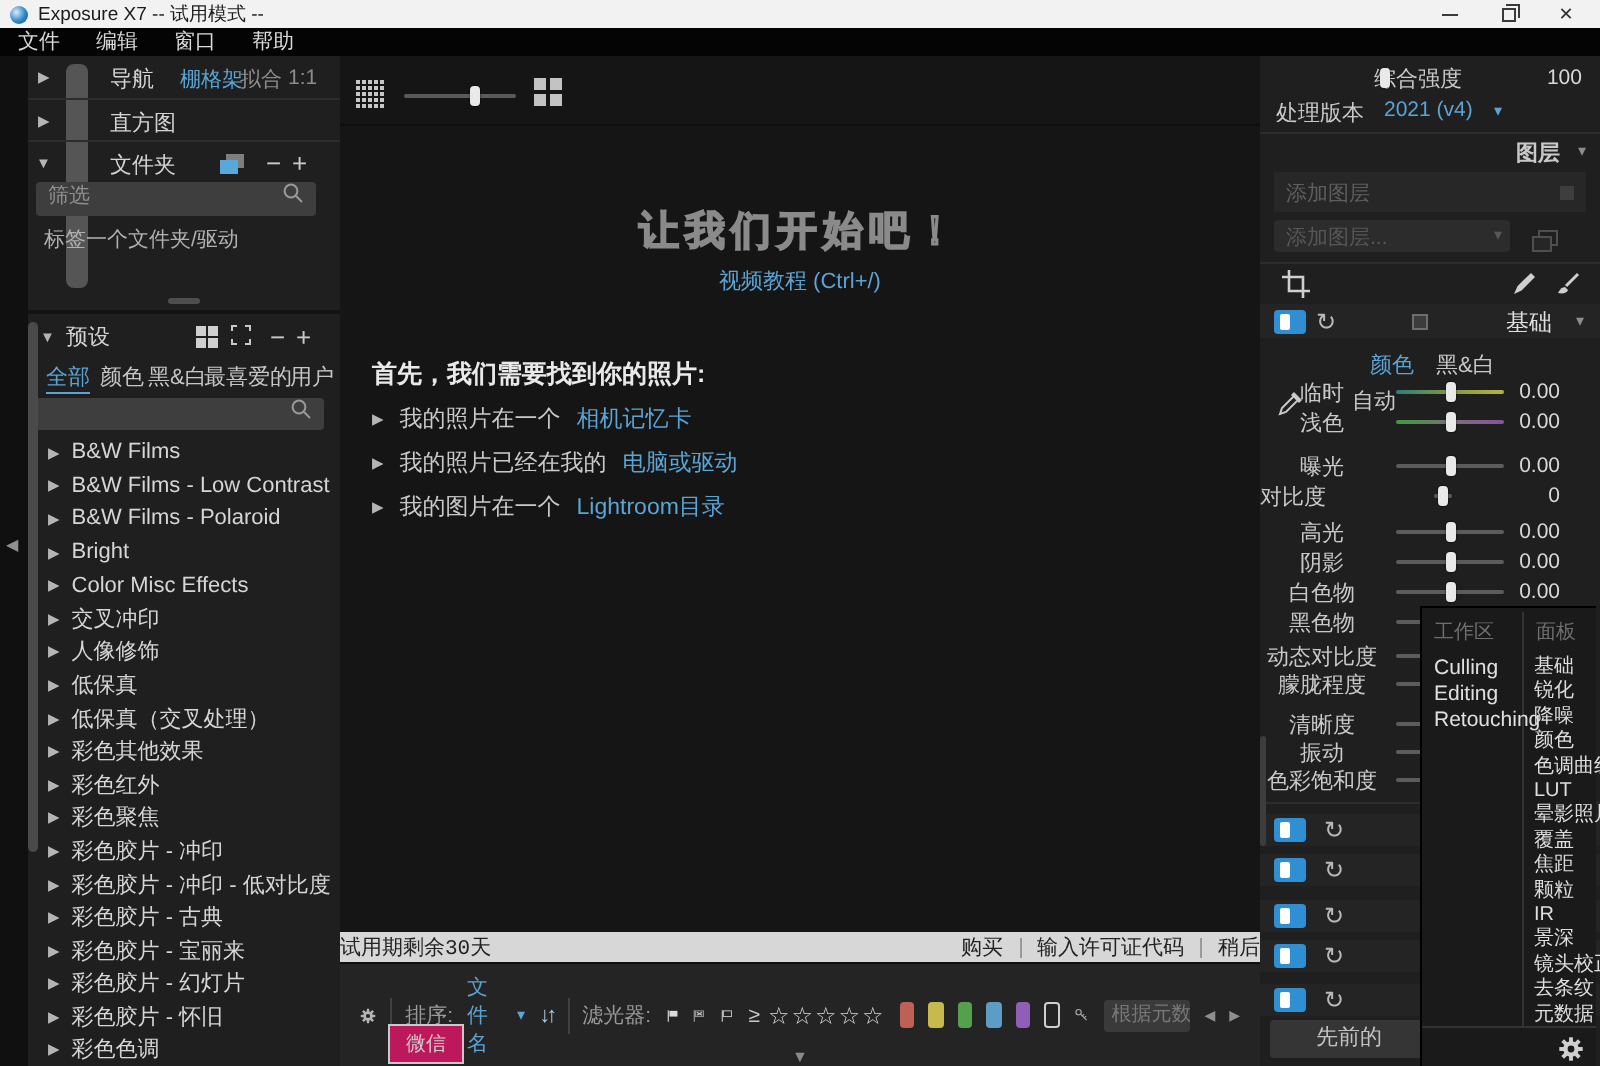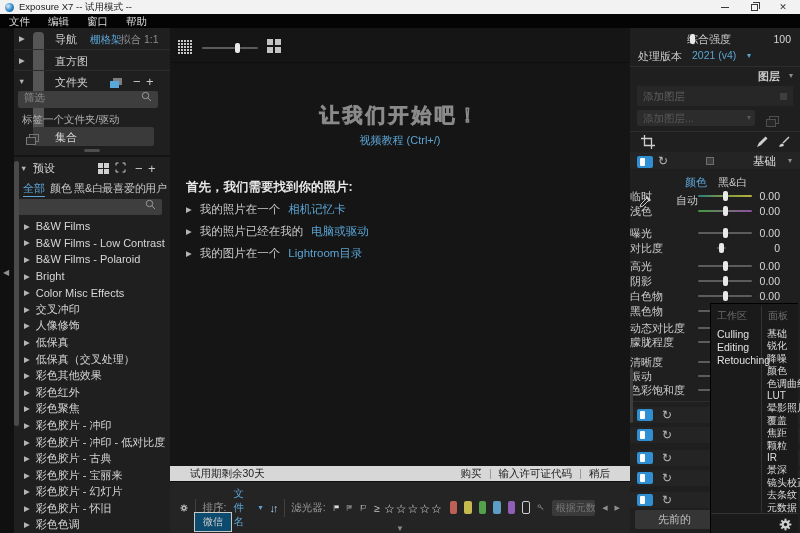--- a/index.html
+++ b/index.html
@@ -74,39 +74,39 @@
   .thumb{position:absolute;top:50%;width:5px;height:10px;margin:-5px 0 0 -2.5px;
          background:#e9e9e9;border-radius:2px;box-shadow:0 0 1px #000;}
   #welcome-title{position:absolute;left:0;right:0;top:74px;text-align:center;
       font-size:20px;font-weight:bold;letter-spacing:3px;color:#232323;
       -webkit-text-stroke:0.8px #8a8a8a;}
   #tutorial{position:absolute;left:0;right:0;top:105px;text-align:center;font-size:11px;}
   .optrow{position:absolute;left:16px;display:flex;align-items:center;gap:8px;font-size:11.5px;}
   .optrow .pfx{color:#c9c9c9;}
 
   #trialbar{position:absolute;left:0;right:0;top:438px;height:15px;background:#d7d7d7;
-            display:flex;align-items:center;padding:0 20px;gap:8px;font-size:10.5px;color:#222;}
+            display:flex;align-items:center;padding:0 0;gap:8px;font-size:10.5px;color:#222;font-family:Liberation Mono, monospace;}
   .vsep-l{width:1px;height:10px;background:#9a9a9a;}
 
   #btoolbar{position:absolute;left:0;right:0;top:453px;height:52px;background:#242424;
             border-top:1px solid #0f0f0f;display:flex;align-items:center;padding:0 10px;gap:7px;}
   .vdiv{width:1px;height:18px;background:#404040;}
   .tl{font-size:10.5px;color:#9a9a9a;white-space:nowrap;}
   .star{font-size:12px;color:#d8d8d8;letter-spacing:1px;}
   .swatch{width:13px;height:13px;border-radius:2px;display:inline-block;}
   .metabox{width:70px;height:16px;background:#3a3a3a;border-radius:2px;font-size:10px;
            color:#777;line-height:16px;padding:0 4px;overflow:hidden;white-space:nowrap;}
   .pager{font-size:7px;color:#8f8f8f;}
-  #tooltip{position:absolute;left:24px;top:484px;background:#0c4a6e;border:1px solid #c9c9c9;
+  #tooltip{position:absolute;left:24px;top:484px;background:#be185d;border:1px solid #c9c9c9;
            color:#cfcfcf;font-size:10px;padding:2px 8px;z-index:40;}
 
   
   .rlabel{font-size:11px;color:#c9c9c9;}
   .srow{position:absolute;left:0;right:0;height:14px;display:flex;align-items:center;}
-  .slbl{width:62px;text-align:left;font-size:11px;color:#c9c9c9;white-space:nowrap;}
+  .slbl{width:62px;text-align:center;font-size:11px;color:#c9c9c9;white-space:nowrap;}
   .strack{margin-left:6px;width:54px;position:relative;height:2px;background:#5c5c5c;border-radius:1px;}
   .t-temp{background:linear-gradient(90deg,#2e7d7d,#7f9a3f,#b9b13f);}
   .t-tint{background:linear-gradient(90deg,#3f9a3f,#737373,#8a4fa0);}
   .sval{flex:1;text-align:right;padding-right:20px;font-size:10.5px;color:#d8d8d8;}
   .toggle{width:16px;height:12px;background:#2f8fd2;border-radius:2px;position:relative;display:inline-block;}
   .toggle::after{content:'';position:absolute;left:3px;top:2px;width:5px;height:8px;background:#fff;border-radius:1px;}
   .reseticon{font-size:12px;color:#b8b8b8;line-height:12px;}
   .trow{position:absolute;left:0;right:0;height:16px;background:#242424;display:flex;
         align-items:center;padding-left:7px;gap:9px;}
   .autobox{width:8px;height:8px;background:#3c3c3c;border:1px solid #6e6e6e;display:inline-block;}
@@ -184,24 +184,20 @@
       <svg width="11" height="11" viewBox="0 0 11 11">
         <circle cx="4.5" cy="4.5" r="3.2" fill="none" stroke="#9a9a9a"></circle>
         <line x1="7" y1="7" x2="10" y2="10" stroke="#9a9a9a"></line>
       </svg>
     </div>
 
     <div class="lrow" style="top:85px;">
       <span class="abs" style="left:8px;font-size:10.5px;color:#b0b0b0;white-space:nowrap;">标签一个文件夹/驱动</span>
     </div>
 
-    <div class="abs" style="left:19px;top:99px;width:121px;height:19px;background:#3a3a3a;border-radius:2px;">
-      <span class="abs" style="left:22px;top:3px;font-size:11px;color:#d5d5d5;">集合</span>
-      <span class="stack stackgray abs" style="right:7px;top:4px;"></span>
-    </div>
 
     <div class="abs" style="left:70px;top:121px;width:16px;height:3px;background:#4e4e4e;border-radius:2px;"></div>
     <div class="hdiv" style="top:127px;background:#131313;height:2px;"></div>
 
     <div class="lrow" style="top:131px;height:17px;">
       <span class="dis abs" style="left:6px;top:5px;">▼</span>
       <span class="lab11 abs" style="left:19px;top:2px;">预设</span>
       <span class="g4s abs" style="left:84px;top:4px;"></span>
       <svg class="abs" style="left:101px;top:3px;" width="11" height="11" viewBox="0 0 11 11">
         <path d="M1 3.5V1h2.5M7.5 1H10v2.5M10 7.5V10H7.5M3.5 10H1V7.5" fill="none" stroke="#c9c9c9"></path>

